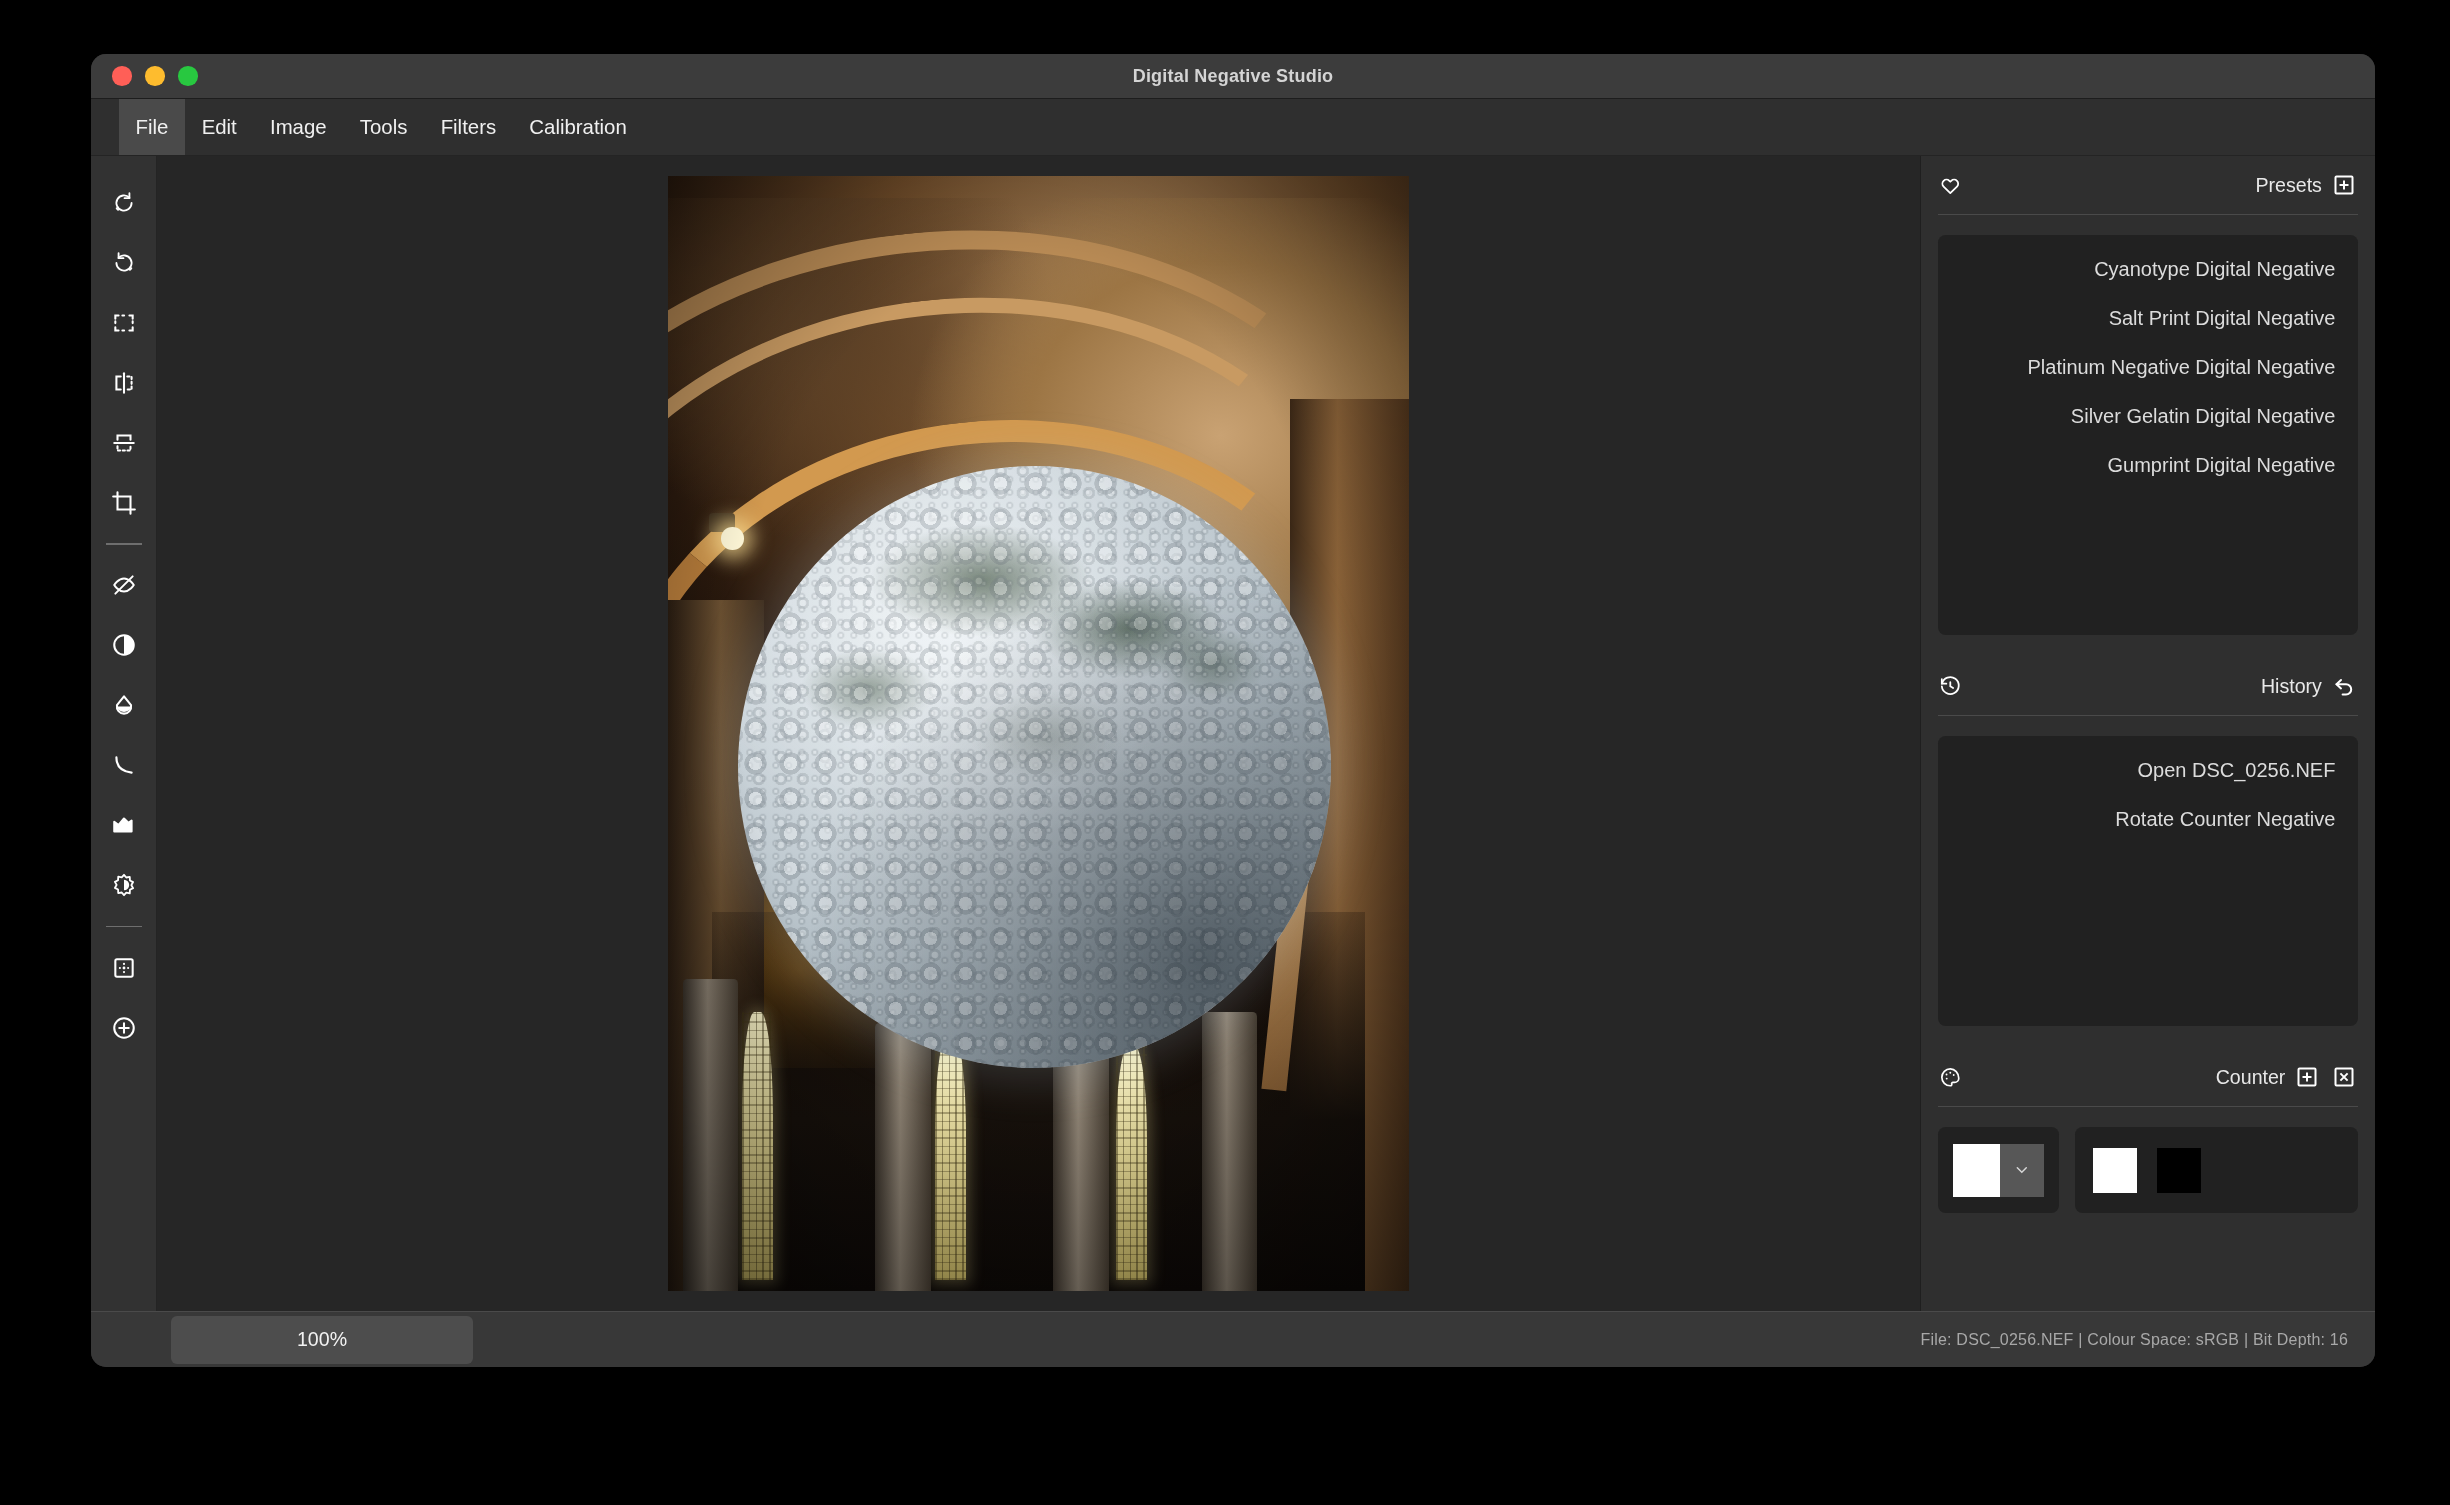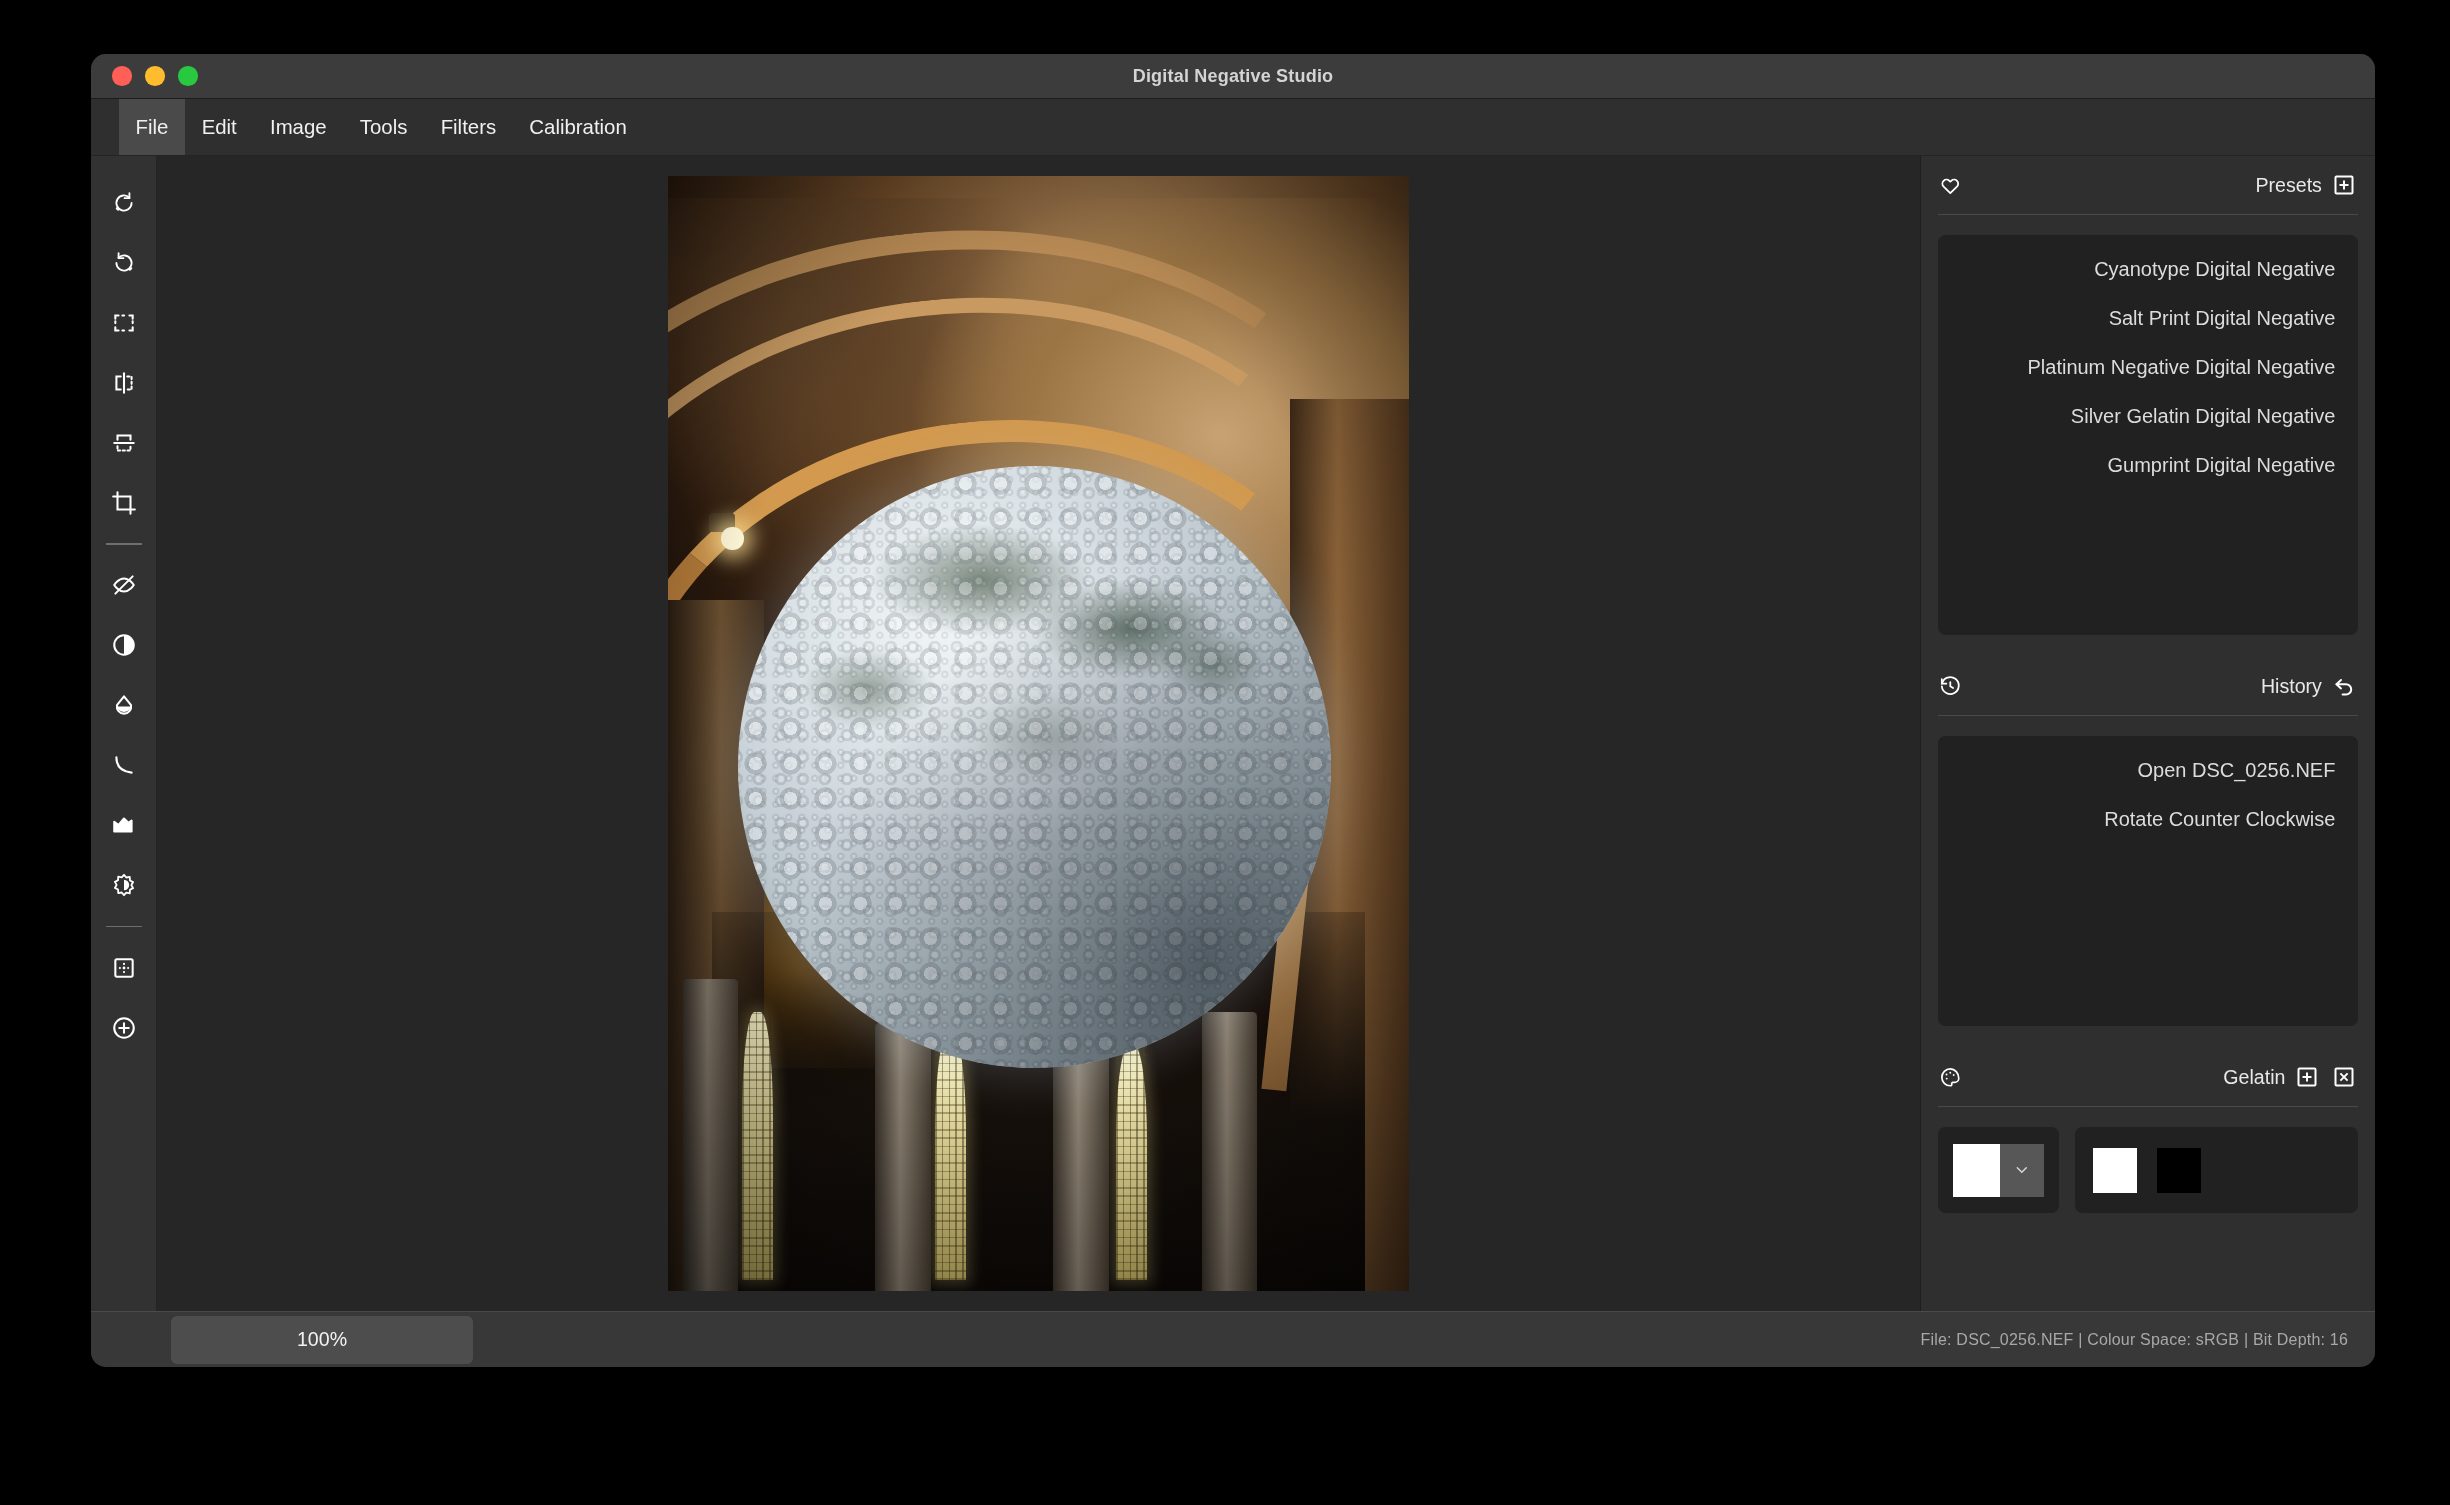--- a/index.html
+++ b/index.html
@@ -485,34 +485,34 @@
         <span class="sec-title">History</span>
         <span class="head-btn">
           <svg width="24" height="24" viewBox="0 0 24 24" fill="none" stroke="#fff" stroke-width="2" stroke-linecap="round" stroke-linejoin="round">
             <path d="M9 6L4.5 10.2 9 14.4"></path>
               <path d="M4.5 10.2H14a5.2 5.2 0 0 1 0 10.4h-3.4"></path>
           </svg>
         </span>
       </div>
       <div class="listbox history-list">
         <div class="list-item">Open DSC_0256.NEF</div>
-        <div class="list-item">Rotate Counter Clockwise</div>
+        <div class="list-item">Rotate Counter Negative</div>
       </div>
 
       <div class="sec-head" style="margin-top:22.6px">
         <span class="ico">
           <svg width="22.6" height="22.6" viewBox="0 0 24 24" fill="none" stroke="#fff" stroke-width="1.8">
             <path d="M12 3a9 9 0 0 0 0 18c1.3 0 1.8-.9 1.5-1.7-.4-1 .3-1.9 1.4-1.9h1.6A4.5 4.5 0 0 0 21 12.9C21 7.6 16.9 3 12 3z"></path>
             <circle cx="8" cy="9" r="1" fill="#fff" stroke="none"></circle>
             <circle cx="12" cy="7.2" r="1" fill="#fff" stroke="none"></circle>
             <circle cx="15.6" cy="9.6" r="1" fill="#fff" stroke="none"></circle>
             <circle cx="8.2" cy="13.4" r="1" fill="#fff" stroke="none"></circle>
           </svg>
         </span>
-        <span class="sec-title">Gelatin</span>
+        <span class="sec-title">Counter</span>
         <span class="head-btn">
           <svg width="24" height="24" viewBox="0 0 24 24" fill="none" stroke="#fff" stroke-width="2">
             <rect x="3.5" y="3.5" width="17" height="17" rx="1"></rect>
               <path d="M12 7.5v9M7.5 12h9"></path>
           </svg>
         </span>
         <span class="head-btn">
           <svg width="24" height="24" viewBox="0 0 24 24" fill="none" stroke="#fff" stroke-width="2">
             <rect x="3.5" y="3.5" width="17" height="17" rx="1"></rect>
               <path d="M8.4 8.4l7.2 7.2M15.6 8.4l-7.2 7.2"></path>

